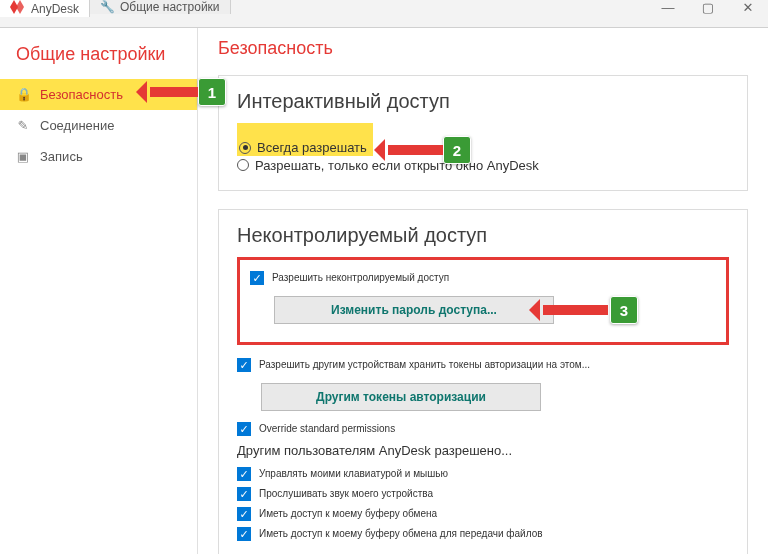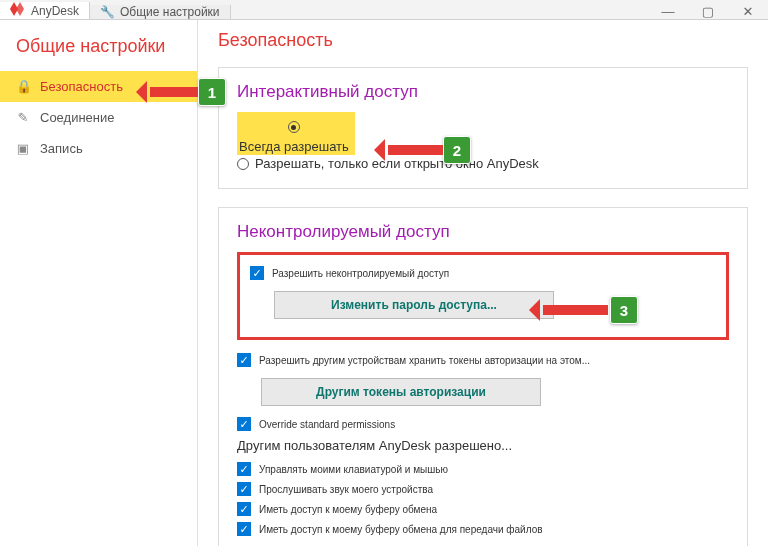--- a/index.html
+++ b/index.html
@@ -1,19 +1,19 @@
 <!DOCTYPE html>
 <html><head>
 <meta charset="utf-8">
 <style>
 * { box-sizing: border-box; margin: 0; padding: 0; font-family: "Segoe UI", Arial, sans-serif; }
 body { width: 768px; height: 554px; background: #fff; overflow: hidden; font-size: 13px; color: #333; }
 
 
-.titlebar { height: 20px; background: #f3f3f3; border-bottom: 1px solid #d0d0d0; display: flex; align-items: flex-end; }
+.titlebar { height: 28px; background: #f3f3f3; border-bottom: 1px solid #d0d0d0; display: flex; align-items: flex-start; }
 .tab { display: flex; align-items: center; gap: 5px; padding: 0 10px; border-right: 1px solid #d0d0d0; background: #fff; font-size: 12px; color: #555; }
 .tab.active { background: #fff; }
 .tab:not(.active) { background: #eee; }
 .brand-icon { display: inline-block; }
 .titlebar-spacer { flex: 1; }
 .win-btn { width: 40px; display: flex; align-items: center; justify-content: center; color: #666; font-size: 13px; }
 
 .main { display: flex; height: calc(100% - 28px); }
 
 
@@ -25,26 +25,26 @@
 .sb-icon { width: 14px; text-align: center; color: #888; }
 
 
 .content { flex: 1; padding: 10px 20px 0 20px; overflow-y: auto; position: relative; }
 .content::-webkit-scrollbar { width: 14px; }
 .content::-webkit-scrollbar-track { background: #f0f0f0; }
 .content::-webkit-scrollbar-thumb { background: #c0c0c0; }
 .page-title { color: #e53935; font-size: 18px; margin-bottom: 16px; }
 
 .section { border: 1px solid #dcdcdc; padding: 14px 18px 16px; margin-bottom: 18px; }
-.section-title { font-size: 17px; color: #a21caf; margin-bottom: 10px; }
+.section-title { font-size: 20px; color: #404040; margin-bottom: 10px; }
 
 .radio-row { display: flex; align-items: center; gap: 6px; padding: 1px 0; font-size: 13px; color: #333; }
 .radio-dot { width: 12px; height: 12px; border: 1.3px solid #555; border-radius: 50%; position: relative; flex-shrink: 0; }
 .radio-dot.checked::after { content: ""; position: absolute; inset: 2.5px; border-radius: 50%; background: #333; }
-.radio-row.hl { background: #ffe24b; display: inline-flex; padding: 9px 6px 1px 2px; flex-direction: column; }
+.radio-row.hl { background: #ffe24b; display: inline-flex; padding: 17px 6px 1px 2px; }
 
 .check-row { display: flex; align-items: center; gap: 8px; padding: 3px 0; font-size: 10px; color: #333; }
 .checkbox { width: 14px; height: 14px; border: 1px solid #0078d7; background: #0078d7; color: #fff; font-size: 11px; line-height: 12px; text-align: center; flex-shrink: 0; }
 .checkbox::before { content: "✓"; }
 
 .btn { display: block; width: 280px; margin: 8px 0 8px 24px; padding: 6px 10px; background: #e9e9e9; border: 1px solid #bbb; font-size: 12px; font-weight: bold; color: #0f766e; text-align: center; cursor: pointer; }
 
 .callout-box { border: 3px solid #e53935; padding: 8px 10px 10px; margin: 4px 0 10px; }
 
 

